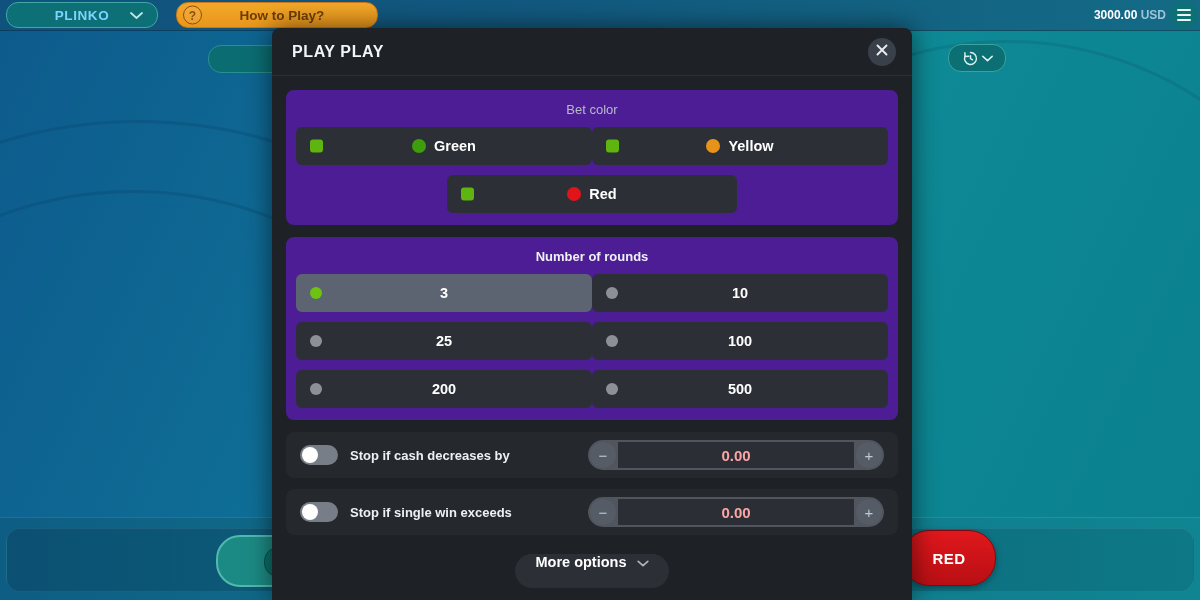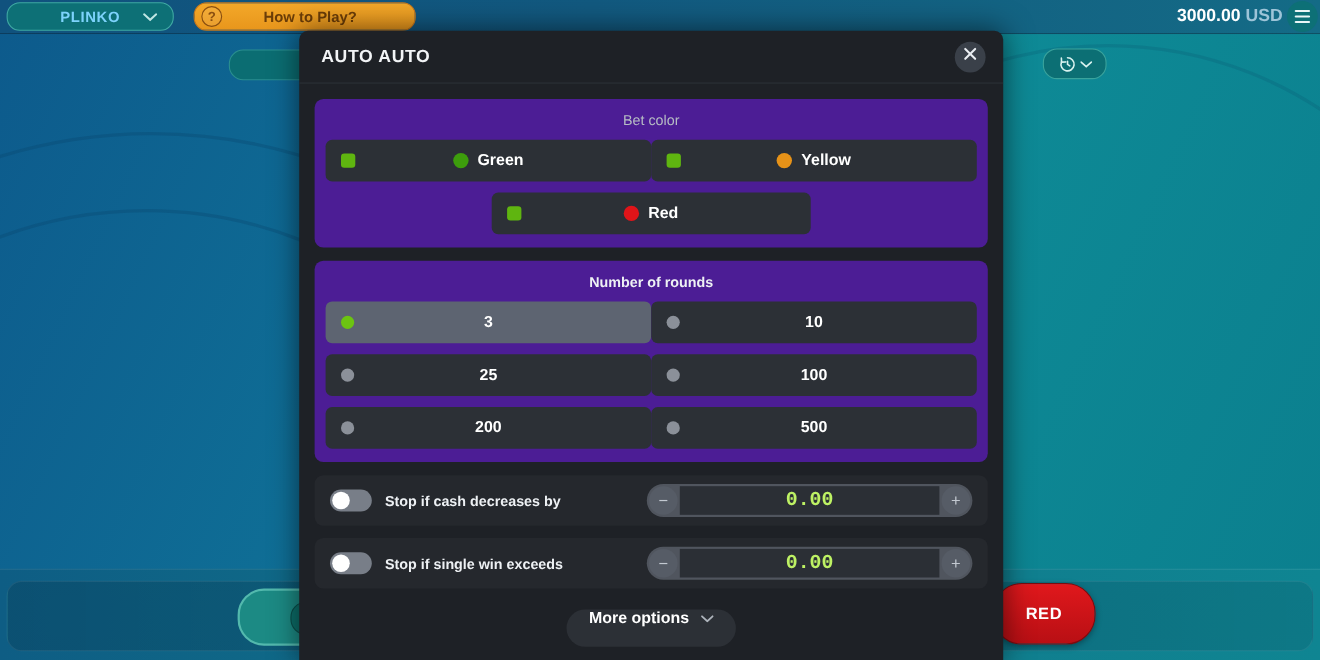--- a/index.html
+++ b/index.html
@@ -64,21 +64,21 @@
     color:#8a4f10; font-size: 12px; font-weight: bold;
     display:flex; align-items:center; justify-content:center;
     background: rgba(255,255,255,.08);
   }
   .howto .htxt {
     width:100%; text-align:center; color:#6b3d08;
     font-size: 13.5px; font-weight: bold; padding-left: 10px;
   }
   .balance {
     margin-left:auto; margin-right: 34px;
-    font-size: 16px; color:#fff; font-weight: bold;
+    font-size: 12px; color:#fff; font-weight: bold;
   }
   .balance .cur { color:#9dc4d8; font-weight: bold; }
   .menu-btn {
     position:absolute; right: 2px; top: 1px;
     width: 28px; height: 28px; border-radius: 50%;
     background: #0d7076;
     display:flex; align-items:center; justify-content:center;
     flex-direction: column; gap:3px;
   }
   .menu-btn i { display:block; width: 14px; height: 2px; background:#eaf6f6; border-radius:1px; }
@@ -241,21 +241,21 @@
     width: 296px; height: 30px;
     background: #50555e;
     border-radius: 15px;
     position: relative;
     display:flex; align-items:center;
   }
   .stepper .field {
     position:absolute; left: 30px; right: 30px; top: 2px; bottom: 2px;
     background: #2b2f35;
     display:flex; align-items:center; justify-content:center;
-    color:#bef264; font-size: 18px; font-weight: bold; font-family: Liberation Mono, monospace;
+    color:#fca5a5; font-size: 15px; font-weight: bold;
   }
   .step-btn {
     position:absolute; top: 50%; transform: translateY(-50%);
     width: 26px; height: 26px; border-radius: 50%;
     background: #565c66;
     display:flex; align-items:center; justify-content:center;
     color:#c3c9d1; font-size: 15px; line-height: 1;
   }
   .step-btn.minus { left: 2px; }
   .step-btn.plus  { right: 2px; }
@@ -331,21 +331,21 @@
   <div class="green-pill">
     <div class="green-pill-inner"></div>
   </div>
   <div class="red-btn">
     <span>RED</span>
   </div>
 
   <div class="modal">
 
     <div class="modal-head">
-      <div class="modal-title">AUTO AUTO</div>
+      <div class="modal-title">PLAY PLAY</div>
       <div class="close-btn">
         <span>
           <svg width="14" height="14" viewBox="0 0 14 14">
             <path d="M2.5 2.5 L11.5 11.5 M11.5 2.5 L2.5 11.5" stroke="#e9edf1" stroke-width="1.9" stroke-linecap="round"></path>
           </svg>
         </span>
       </div>
     </div>
 
     <div class="modal-body">

